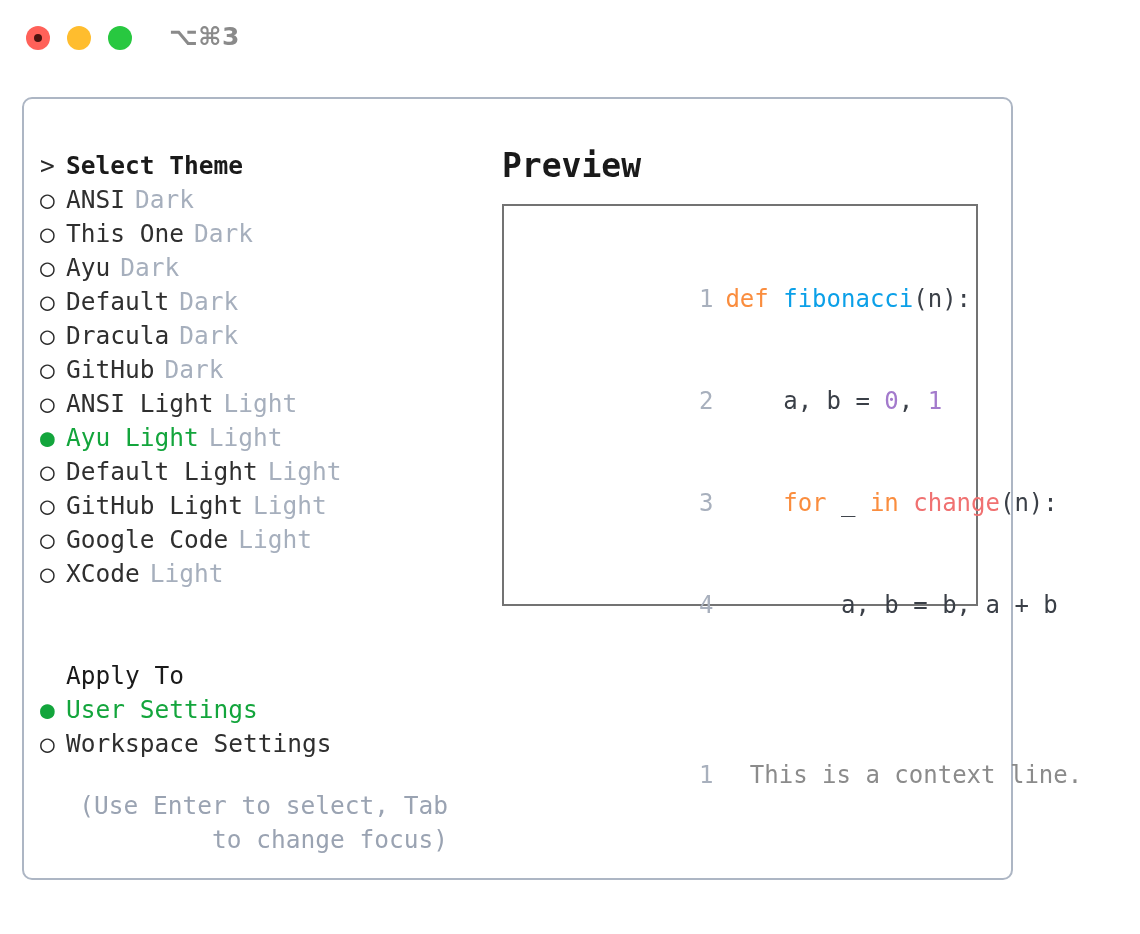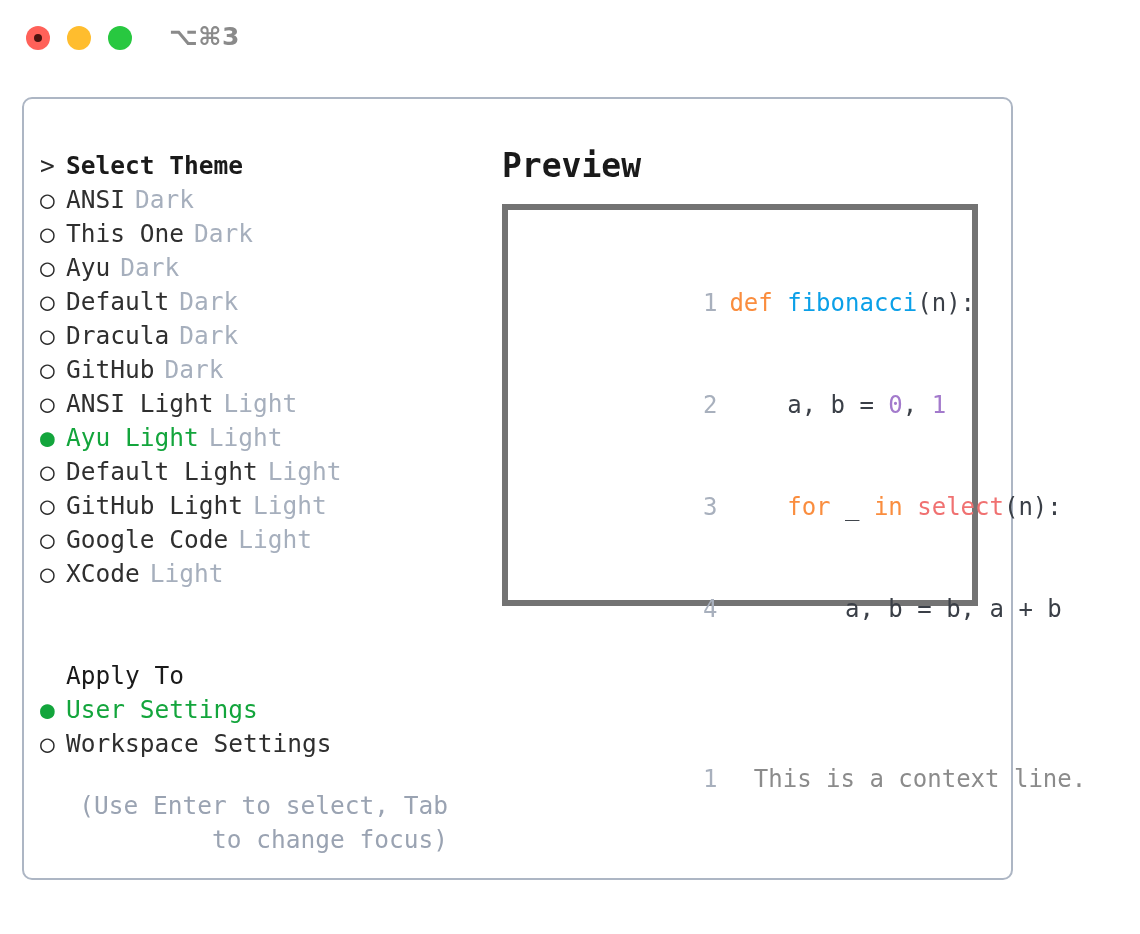--- a/index.html
+++ b/index.html
@@ -141,21 +141,21 @@
   .preview-title {
     font-size: 33px;
     line-height: 34px;
     font-weight: 700;
     color: #1a1a1a;
   }
   .preview-box {
     margin-top: 21px;
     width: 476px;
     height: 402px;
-    border: 6px solid #737373;
+    border: 2px solid #737373;
     box-sizing: border-box;
     background: #ffffff;
     padding: 42px 0 0 18px;
   }
   .code-line {
     font-size: 24px;
     line-height: 34px;
     white-space: pre;
   }
   .ln {
@@ -294,21 +294,21 @@
 
           <div class="code-line">
             <span class="ln">1</span><span class="kw">def</span><span class="pl"> </span><span class="fn">fibonacci</span><span class="pl">(n):</span>
           </div>
 
           <div class="code-line">
             <span class="ln">2</span><span class="pl">    a, b = </span><span class="num">0</span><span class="pl">, </span><span class="num">1</span>
           </div>
 
           <div class="code-line">
-            <span class="ln">3</span><span class="pl">    </span><span class="kw">for</span><span class="pl"> _ </span><span class="kw">in</span><span class="pl"> </span><span class="bi">select</span><span class="pl">(n):</span>
+            <span class="ln">3</span><span class="pl">    </span><span class="kw">for</span><span class="pl"> _ </span><span class="kw">in</span><span class="pl"> </span><span class="bi">change</span><span class="pl">(n):</span>
           </div>
 
           <div class="code-line">
             <span class="ln">4</span><span class="pl">        a, b = b, a + b</span>
           </div>
 
 
           <div class="blank-line"></div>
           <div class="blank-line"></div>
 

